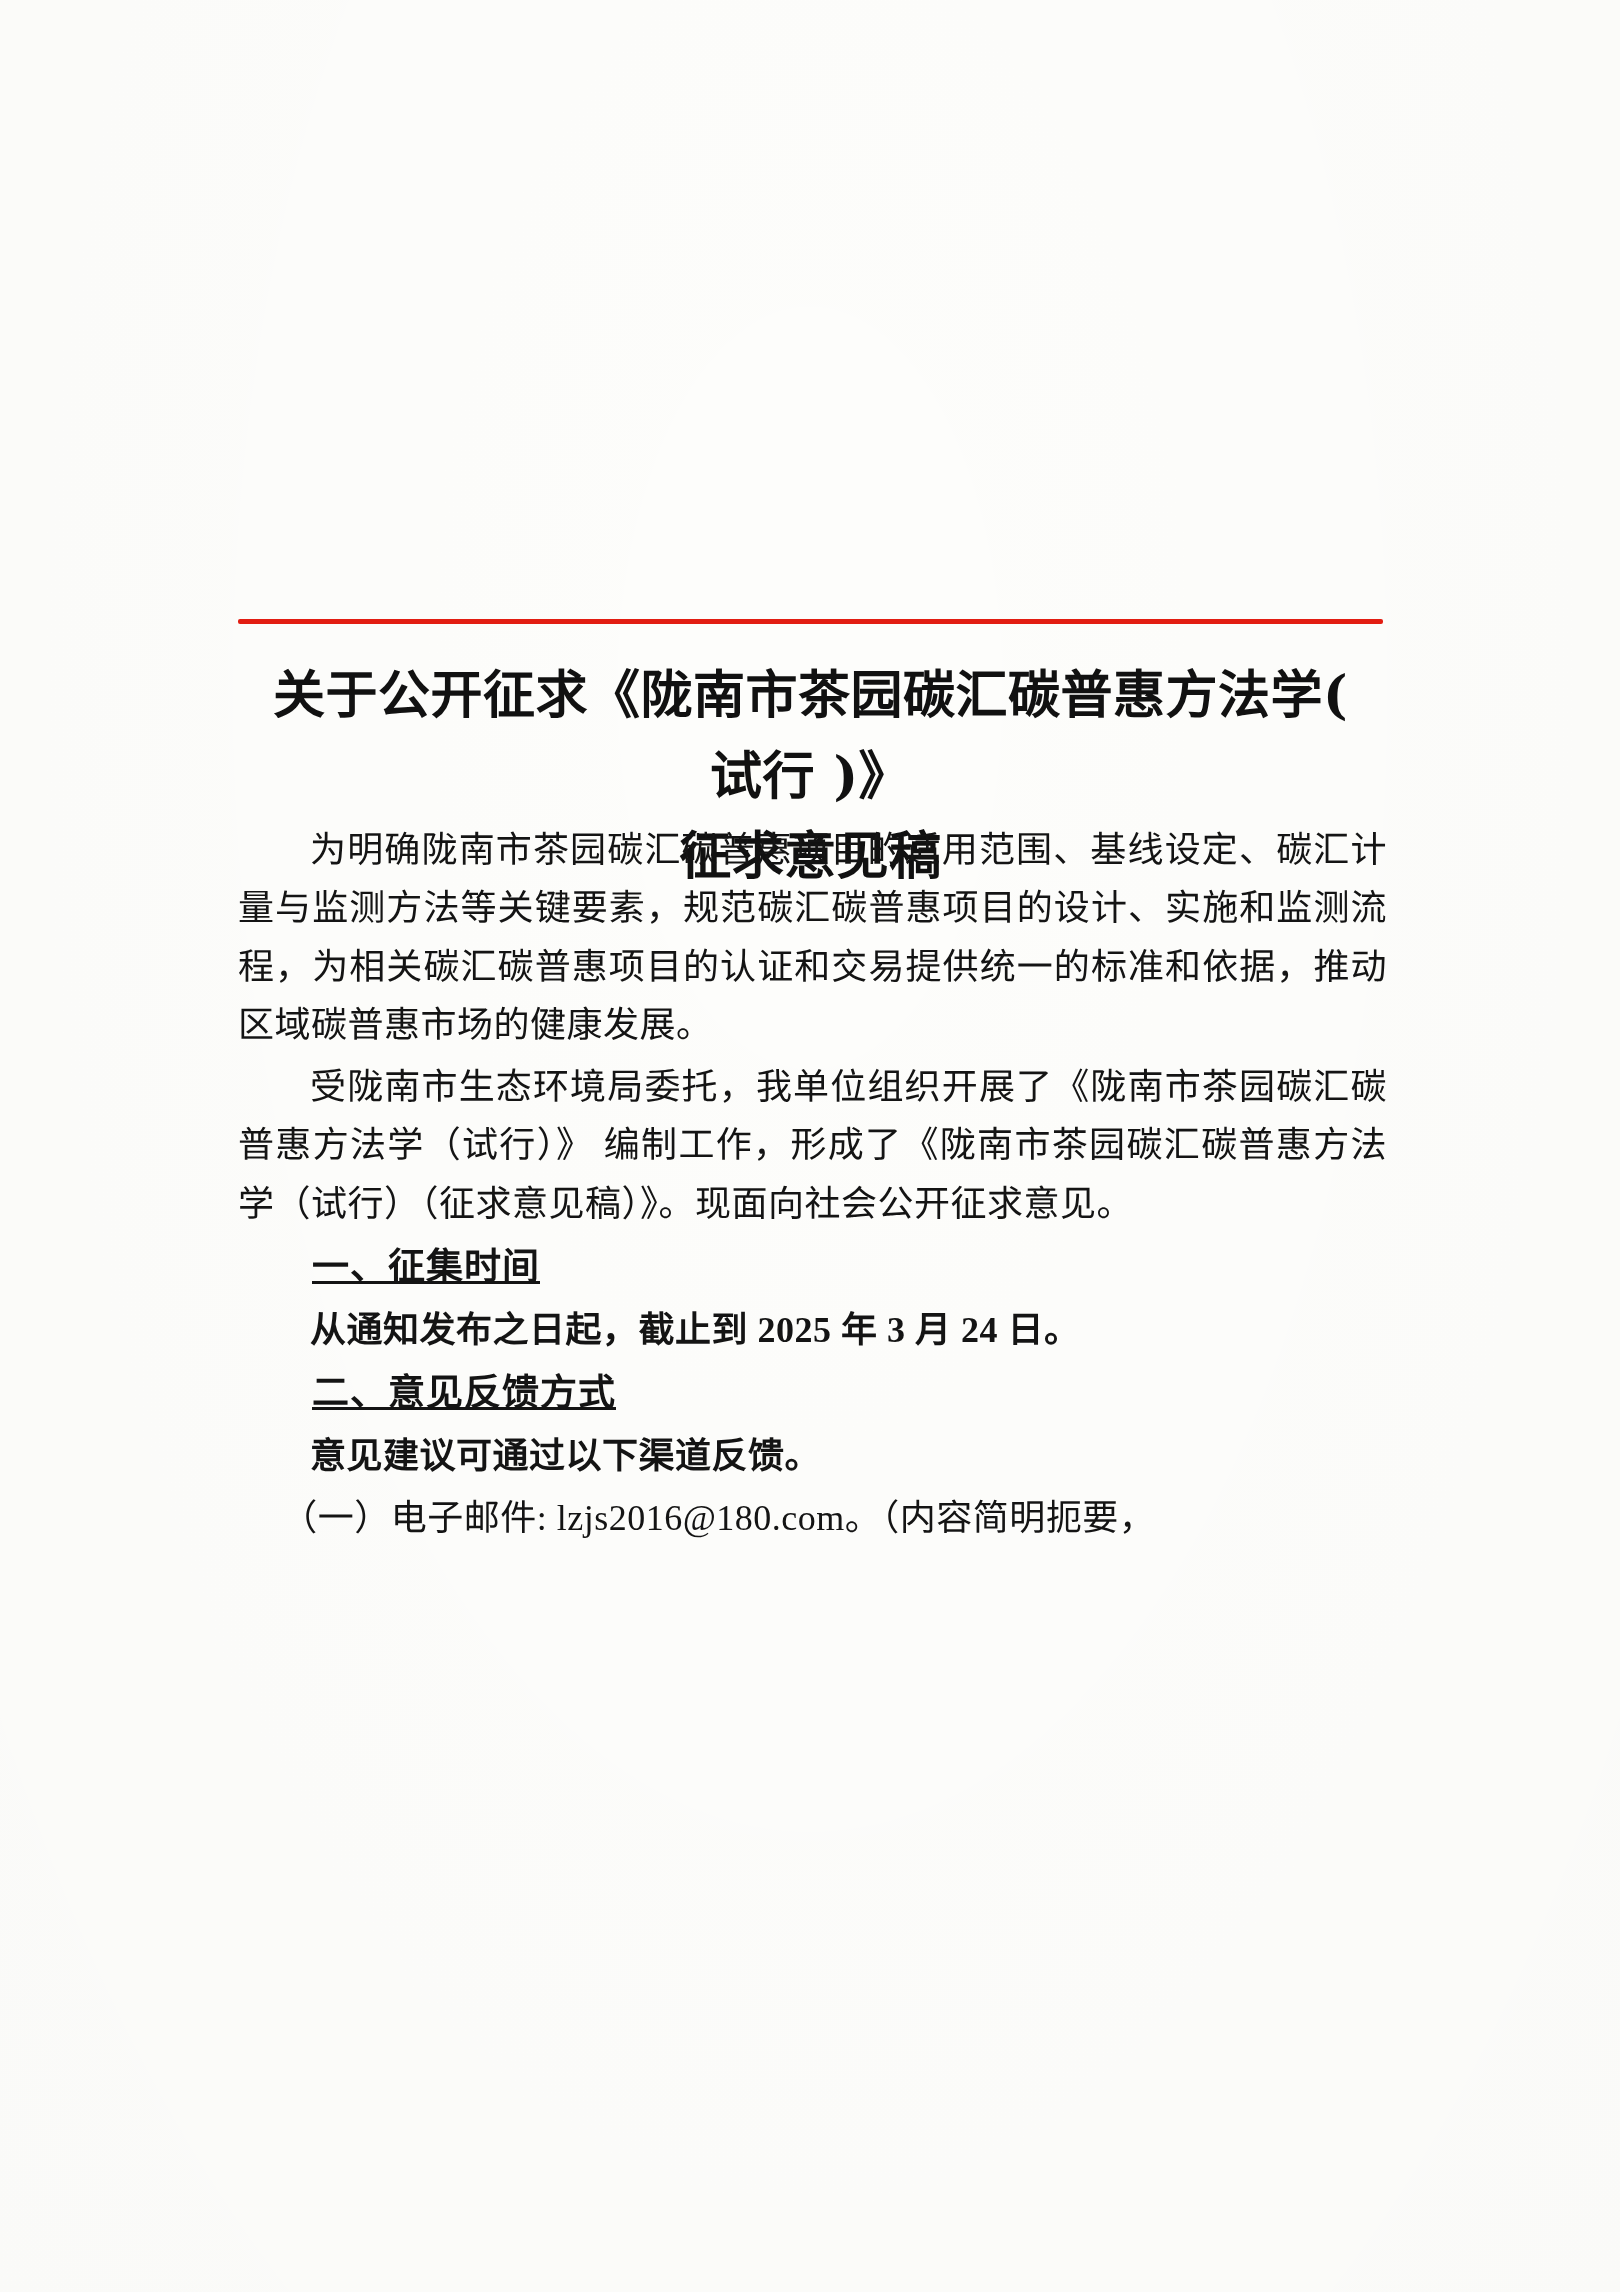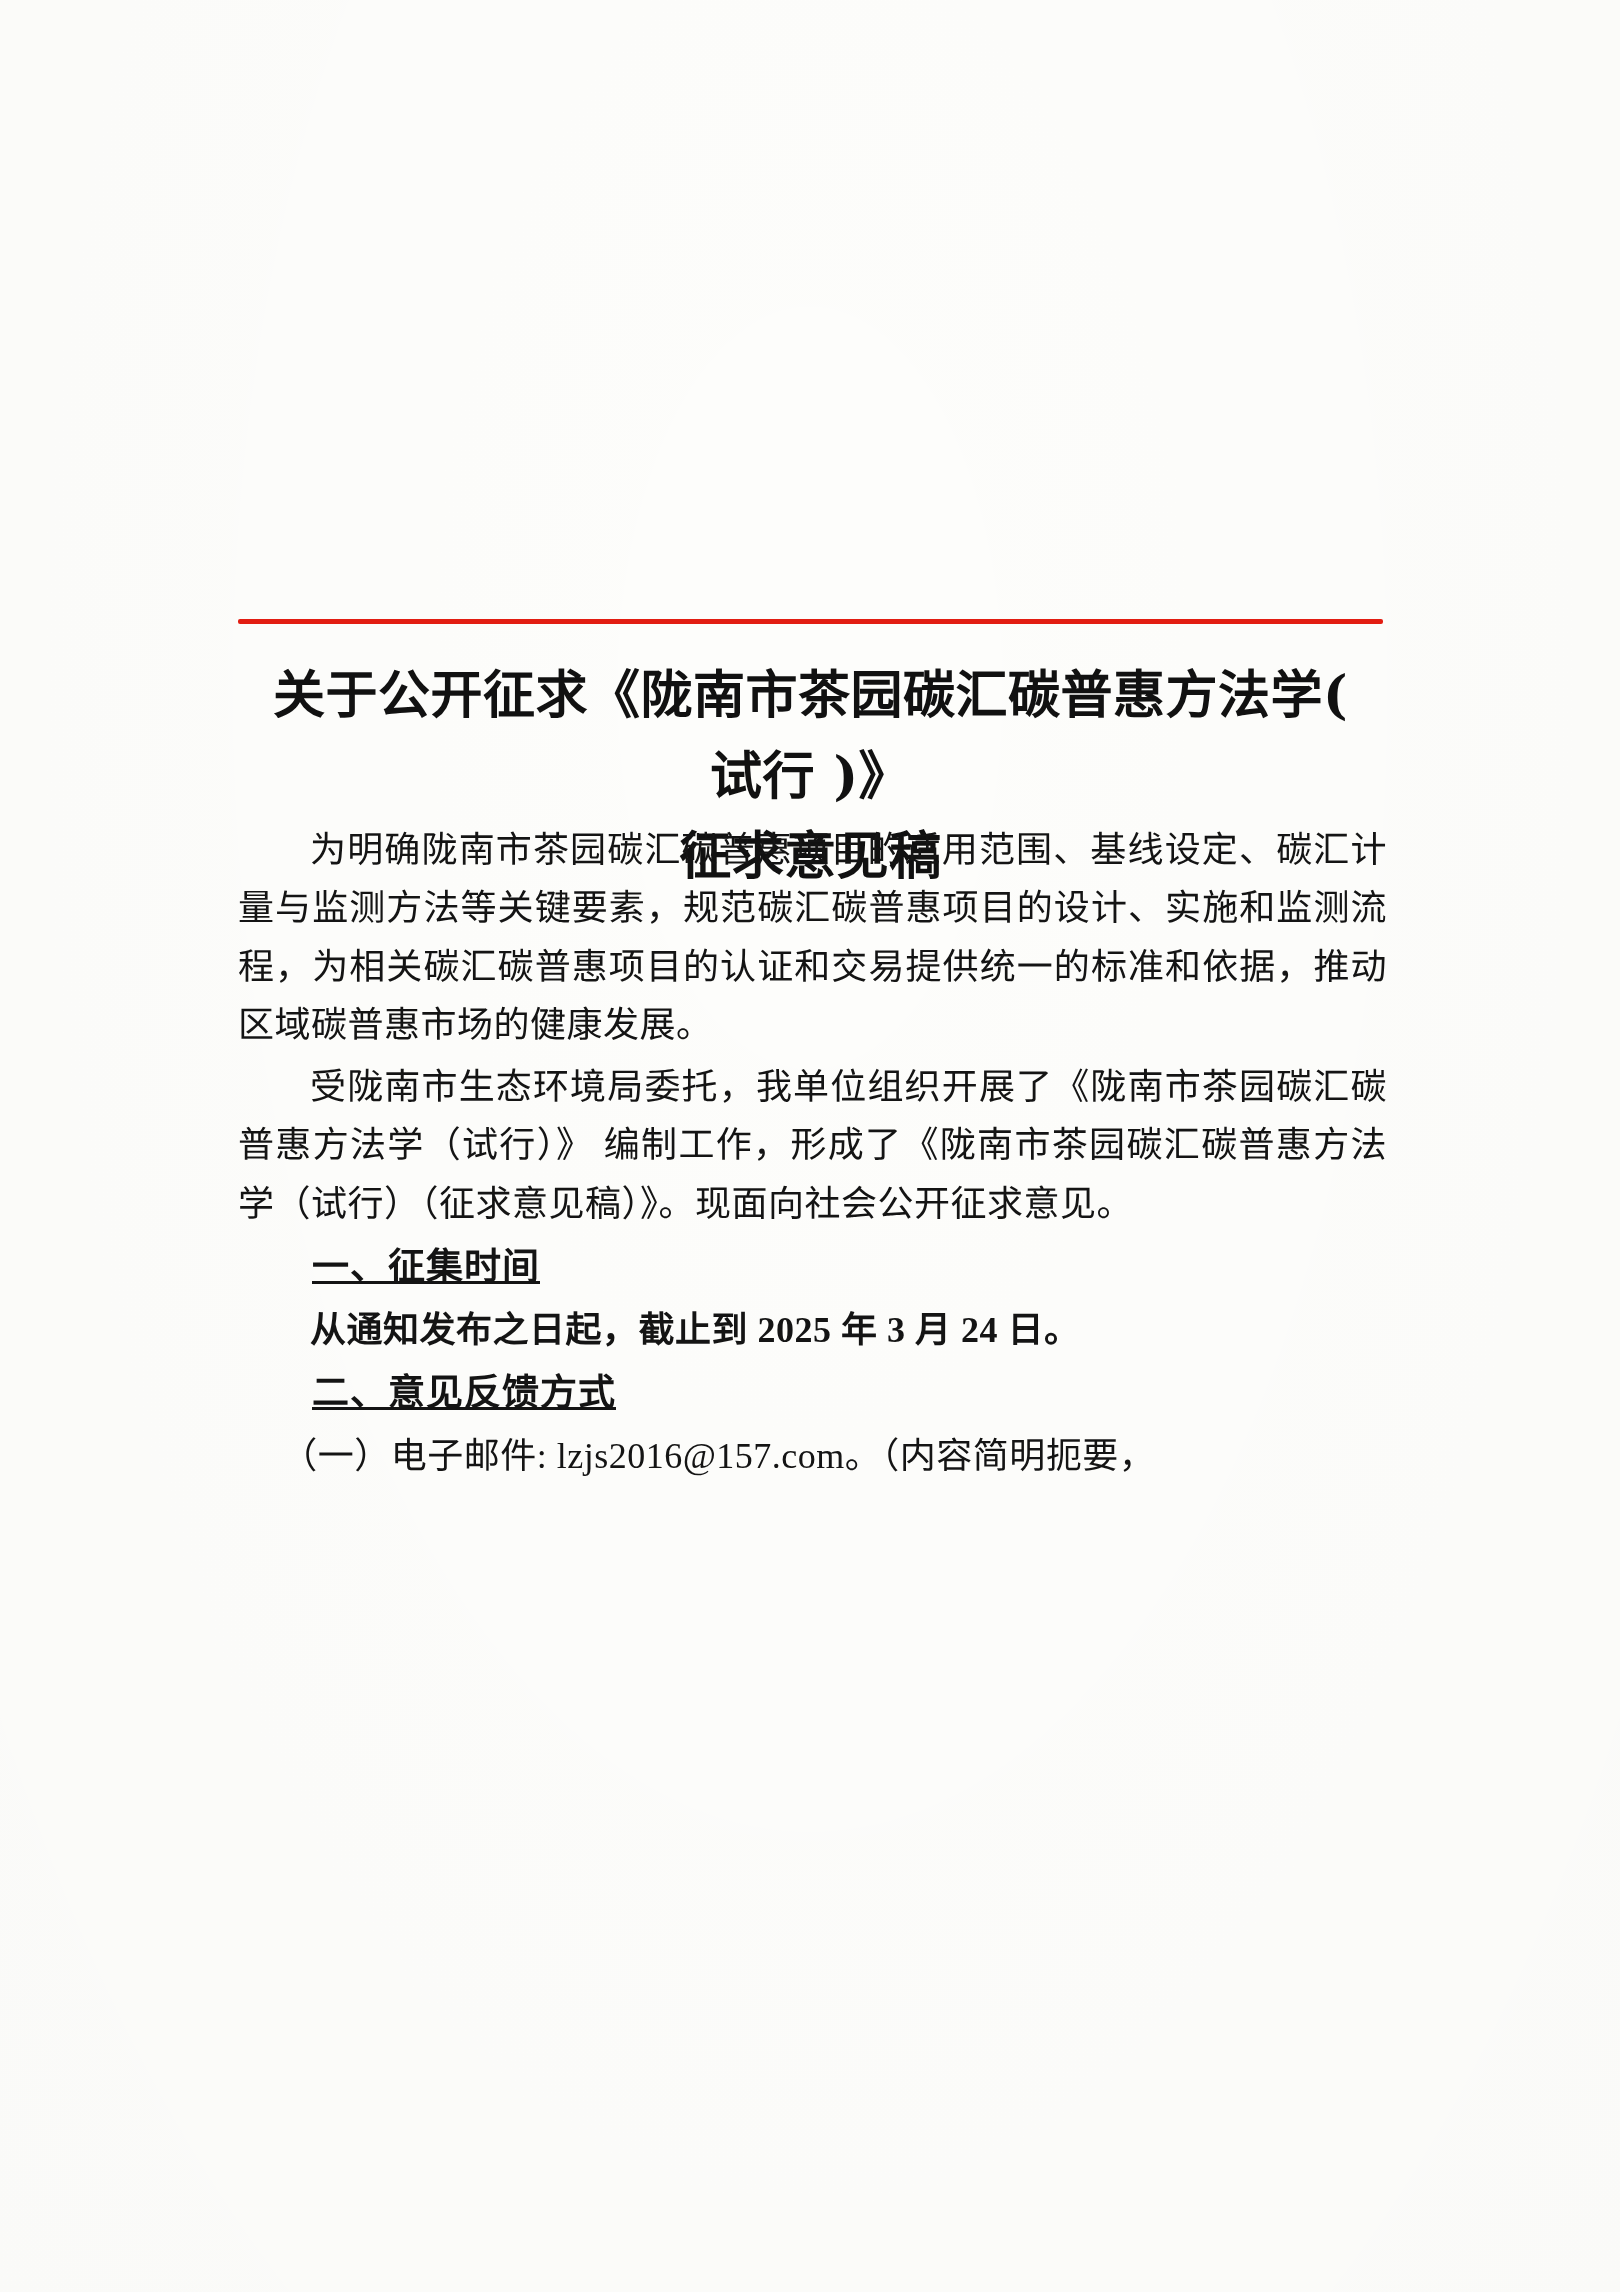--- a/index.html
+++ b/index.html
@@ -134,18 +134,19 @@
     <p>为明确陇南市茶园碳汇碳普惠项目的适用范围、基线设定、碳汇计量与监测方法等关键要素，规范碳汇碳普惠项目的设计、实施和监测流程，为相关碳汇碳普惠项目的认证和交易提供统一的标准和依据，推动区域碳普惠市场的健康发展。</p>
 
     <p>受陇南市生态环境局委托，我单位组织开展了《陇南市茶园碳汇碳普惠方法学（试行）》 编制工作，形成了《陇南市茶园碳汇碳普惠方法学（试行）（征求意见稿）》。现面向社会公开征求意见。</p>
 
     <p class="heading">一、征集时间</p>
 
     <p class="sub latin">从通知发布之日起，截止到 2025 年 3 月 24 日。</p>
 
     <p class="heading">二、意见反馈方式</p>
 
+    <p class="sub">意见建议可通过以下渠道反馈。</p>
 
-    <p class="indent1 latin">（一）电子邮件: lzjs2016@157.com。（内容简明扼要，</p>
+    <p class="indent1 latin">（一）电子邮件: lzjs2016@180.com。（内容简明扼要，</p>
   </div>
 
 </div>
 
 
 </body></html>

